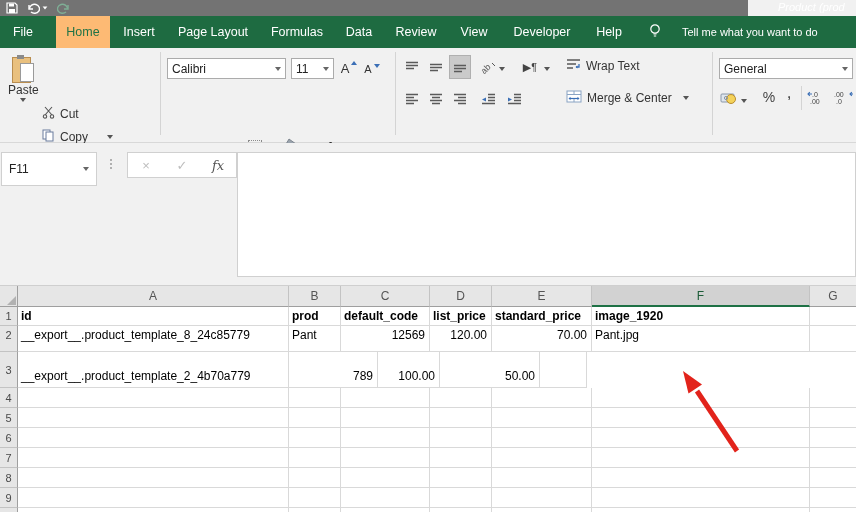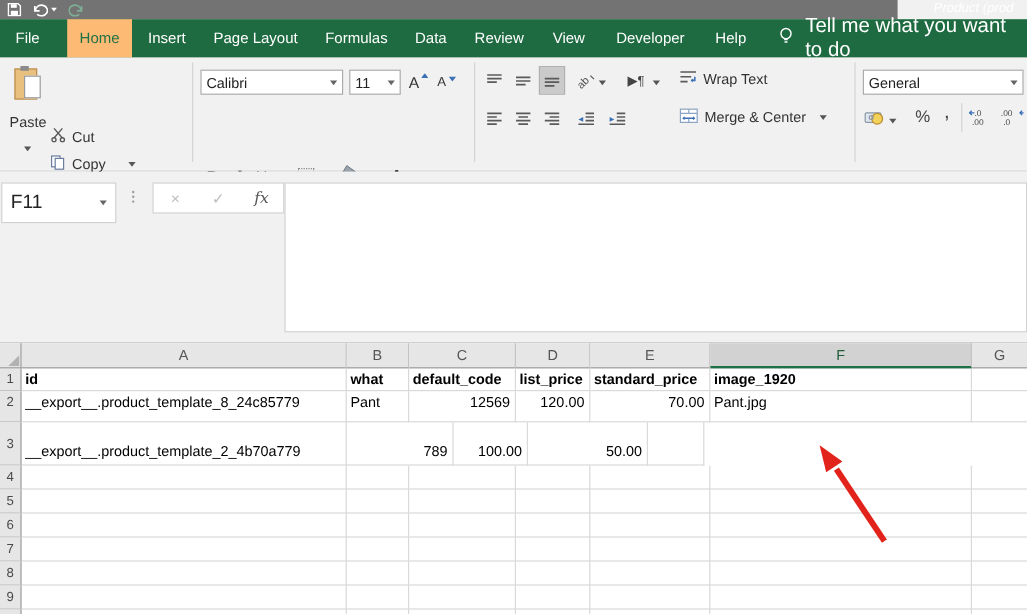--- a/index.html
+++ b/index.html
@@ -8,42 +8,42 @@
   
   .titlebar{position:absolute;left:0;top:0;width:748px;height:16px;background:#737373;font-style:italic;}
   .qat{position:absolute;left:6px;top:0;height:16px;display:flex;align-items:center;gap:9px;}
   .qat svg{display:block;}
   .title-text{position:absolute;left:778px;top:1px;color:#fff;font-size:11px;white-space:nowrap;}
   
   .tabbar{position:absolute;left:0;top:16px;width:856px;height:32px;background:#1e6b41;}
   .tab{position:absolute;top:0;height:32px;display:flex;align-items:center;justify-content:center;
        color:#fff;font-size:12.5px;cursor:default;}
   .tab.active{background:#fdba74;color:#217346;}
-  .tellme{position:absolute;left:648px;top:0;height:32px;display:flex;align-items:center;gap:9px;color:#fff;font-size:17px;}
+  .tellme{position:absolute;left:648px;top:0;height:32px;display:flex;align-items:center;gap:20px;color:#fff;font-size:11px;}
   
   .ribbon{position:absolute;left:0;top:48px;width:856px;height:95px;background:#f1f1f1;border-bottom:1px solid #d8d8d8;box-sizing:border-box;}
   .gdiv{position:absolute;top:4px;height:83px;width:1px;background:#d4d4d4;}
   .glabel{position:absolute;top:124px;font-size:11px;color:#5c5c5c;text-align:center;}
   .launcher{position:absolute;top:126px;width:11px;height:11px;cursor:pointer;}
   .rbtn{position:absolute;display:flex;align-items:center;gap:5px;font-size:12px;color:#333;height:20px;cursor:pointer;}
   .combo{position:absolute;background:#fff;border:1px solid #ababab;box-sizing:border-box;height:21px;
          display:flex;align-items:center;font-size:12px;color:#222;padding:0 4px;justify-content:space-between;cursor:pointer;}
   .tri{width:0;height:0;border-left:3.5px solid transparent;border-right:3.5px solid transparent;border-top:4px solid #666;}
   .chev{width:0;height:0;border-left:3.5px solid transparent;border-right:3.5px solid transparent;border-top:4px solid #555;}
   .iconbtn{position:absolute;display:flex;align-items:center;justify-content:center;height:22px;cursor:pointer;gap:2px;}
   .iconbtn.pressed{background:#cacaca;outline:1px solid #b0b0b0;}
   .bld{font-weight:bold;font-size:13px;color:#333;}
   .ital{font-style:italic;font-family:"Liberation Serif",serif;font-size:13px;color:#333;}
   .undl{text-decoration:underline;font-size:13px;color:#333;}
   .colorbar{position:absolute;left:1px;bottom:1px;width:13px;height:3px;}
   .borders-ic{width:14px;height:14px;border:1px dotted #8a8a8a;border-bottom:2px solid #444;box-sizing:border-box;}
   
   .fbar{position:absolute;left:0;top:143px;width:856px;height:142px;background:#f1f1f1;}
   .namebox{position:absolute;left:1px;top:9px;width:96px;height:26px;background:#fff;border:1px solid #d0d0d0;
-           box-sizing:border-box;display:flex;align-items:center;justify-content:space-between;padding:16px 7px;font-size:16px;color:#222;}
+           box-sizing:border-box;display:flex;align-items:center;justify-content:space-between;padding:16px 7px;font-size:12px;color:#222;}
   .vdots{position:absolute;left:110px;top:16px;display:flex;flex-direction:column;gap:2px;}
   .vdots i{width:2px;height:2px;background:#9a9a9a;border-radius:50%;}
   .fbtns{position:absolute;left:127px;top:9px;width:110px;height:26px;background:#fff;border:1px solid #d0d0d0;
          box-sizing:border-box;display:flex;align-items:center;}
   .fbtns .b{flex:1;text-align:center;font-size:13px;cursor:pointer;}
   .dis{color:#bdbdbd;}
   .fx{font-family:"DejaVu Serif",serif;font-style:italic;color:#555;font-size:13px;}
   .finput{position:absolute;left:237px;top:9px;width:619px;height:125px;background:#fff;border:1px solid #d0d0d0;box-sizing:border-box;}
   
   .sheet{position:absolute;left:0;top:285px;width:856px;height:227px;background:#fff;border-top:1px solid #cfcfcf;box-sizing:border-box;}
@@ -116,21 +116,21 @@
             <circle cx="7" cy="6" r="4.2" fill="none" stroke="#fff" stroke-width="1.2"></circle>
             <path d="M5.5 11h3M5.8 13h2.4" stroke="#fff" stroke-width="1.2"></path>
           </svg></span>
       <span>Tell me what you want to do</span>
     </div>
   </div>
 
   <div class="ribbon">
 
     <div>
-      <div class="rbtn" style="left:8px;top:7px;flex-direction:column;gap:13px;height:auto;">
+      <div class="rbtn" style="left:8px;top:7px;flex-direction:column;gap:1px;height:auto;">
         <span style="position:relative;width:22px;height:27px;">
           <span style="position:absolute;left:0;top:2px;width:17px;height:24px;background:#e9c07e;border:1px solid #b98d4f;"></span>
           <span style="position:absolute;left:5px;top:0;width:7px;height:4px;background:#8a8a8a;"></span>
           <span style="position:absolute;left:8px;top:8px;width:12px;height:17px;background:#fff;border:1px solid #9a9a9a;"></span>
         </span>
         <span>Paste</span>
         <span class="chev"></span>
       </div>
       <div class="rbtn" style="left:42px;top:56px;">
         <span><svg width="13" height="13" viewBox="0 0 13 13">
@@ -374,21 +374,21 @@
       <div class="colhead wC">C</div>
       <div class="colhead wD">D</div>
       <div class="colhead wE">E</div>
       <div class="colhead sel wF">F</div>
       <div class="colhead wG">G</div>
     </div>
 
     <div class="grow h1 row1">
       <div class="rowhead wRH">1</div>
       <div class="cell wA">id</div>
-      <div class="cell wB">what</div>
+      <div class="cell wB">prod</div>
       <div class="cell wC">default_code</div>
       <div class="cell wD">list_price</div>
       <div class="cell wE">standard_price</div>
       <div class="cell wF">image_1920</div>
       <div class="cell wG"></div>
     </div>
 
     <div class="grow h2 row2">
       <div class="rowhead wRH">2</div>
       <div class="cell wA">__export__.product_template_8_24c85779</div>

